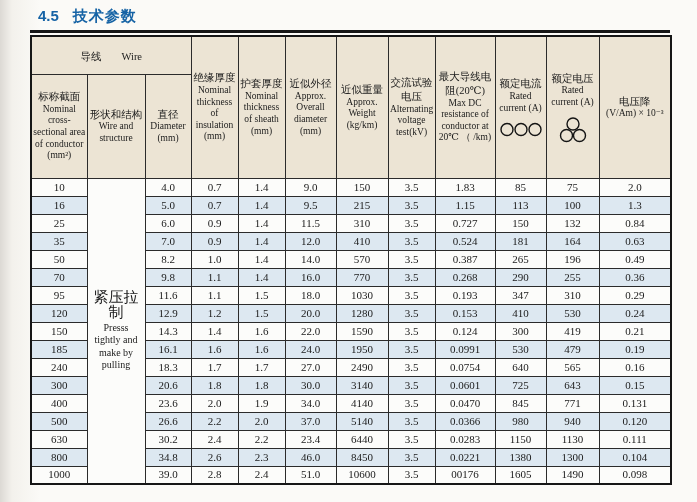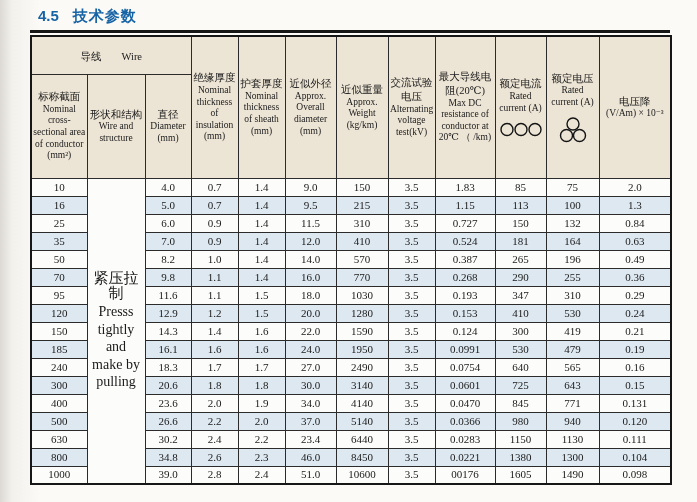--- a/index.html
+++ b/index.html
@@ -32,21 +32,21 @@
   tr.sub-row th { height:104px; }
   .th-zh { font-size:10.5px; line-height:1.3; }
   .th-en { font-size:9.5px; line-height:1.22; }
   .phase-icon { display:block; margin:8px auto 0 auto; }
   .phase-icon circle { fill:none; stroke:#141414; stroke-width:1.4; }
   tbody td { font-size:11px; height:18px; line-height:1; }
   tbody tr:nth-child(odd)  td { background:var(--row-bg,#fcfcfa); }
   tbody tr:nth-child(even) td { background:var(--row-alt-bg,#dde8f1); }
   tbody td.shape-cell { background:var(--row-bg,#fcfcfa) !important; }
   .shape-zh { font-size:15px; margin-bottom:2px; }
-  .shape-en { font-size:14px; line-height:1.25; padding:0 2px; }
+  .shape-en { font-size:10px; line-height:1.25; padding:0 2px; }
 </style>
 </head>
 <body>
 
 <div>
 
   <div class="h1row">
     <span class="h-num">4.5</span>
     <span class="h-zh">技术参数</span>
   </div>

